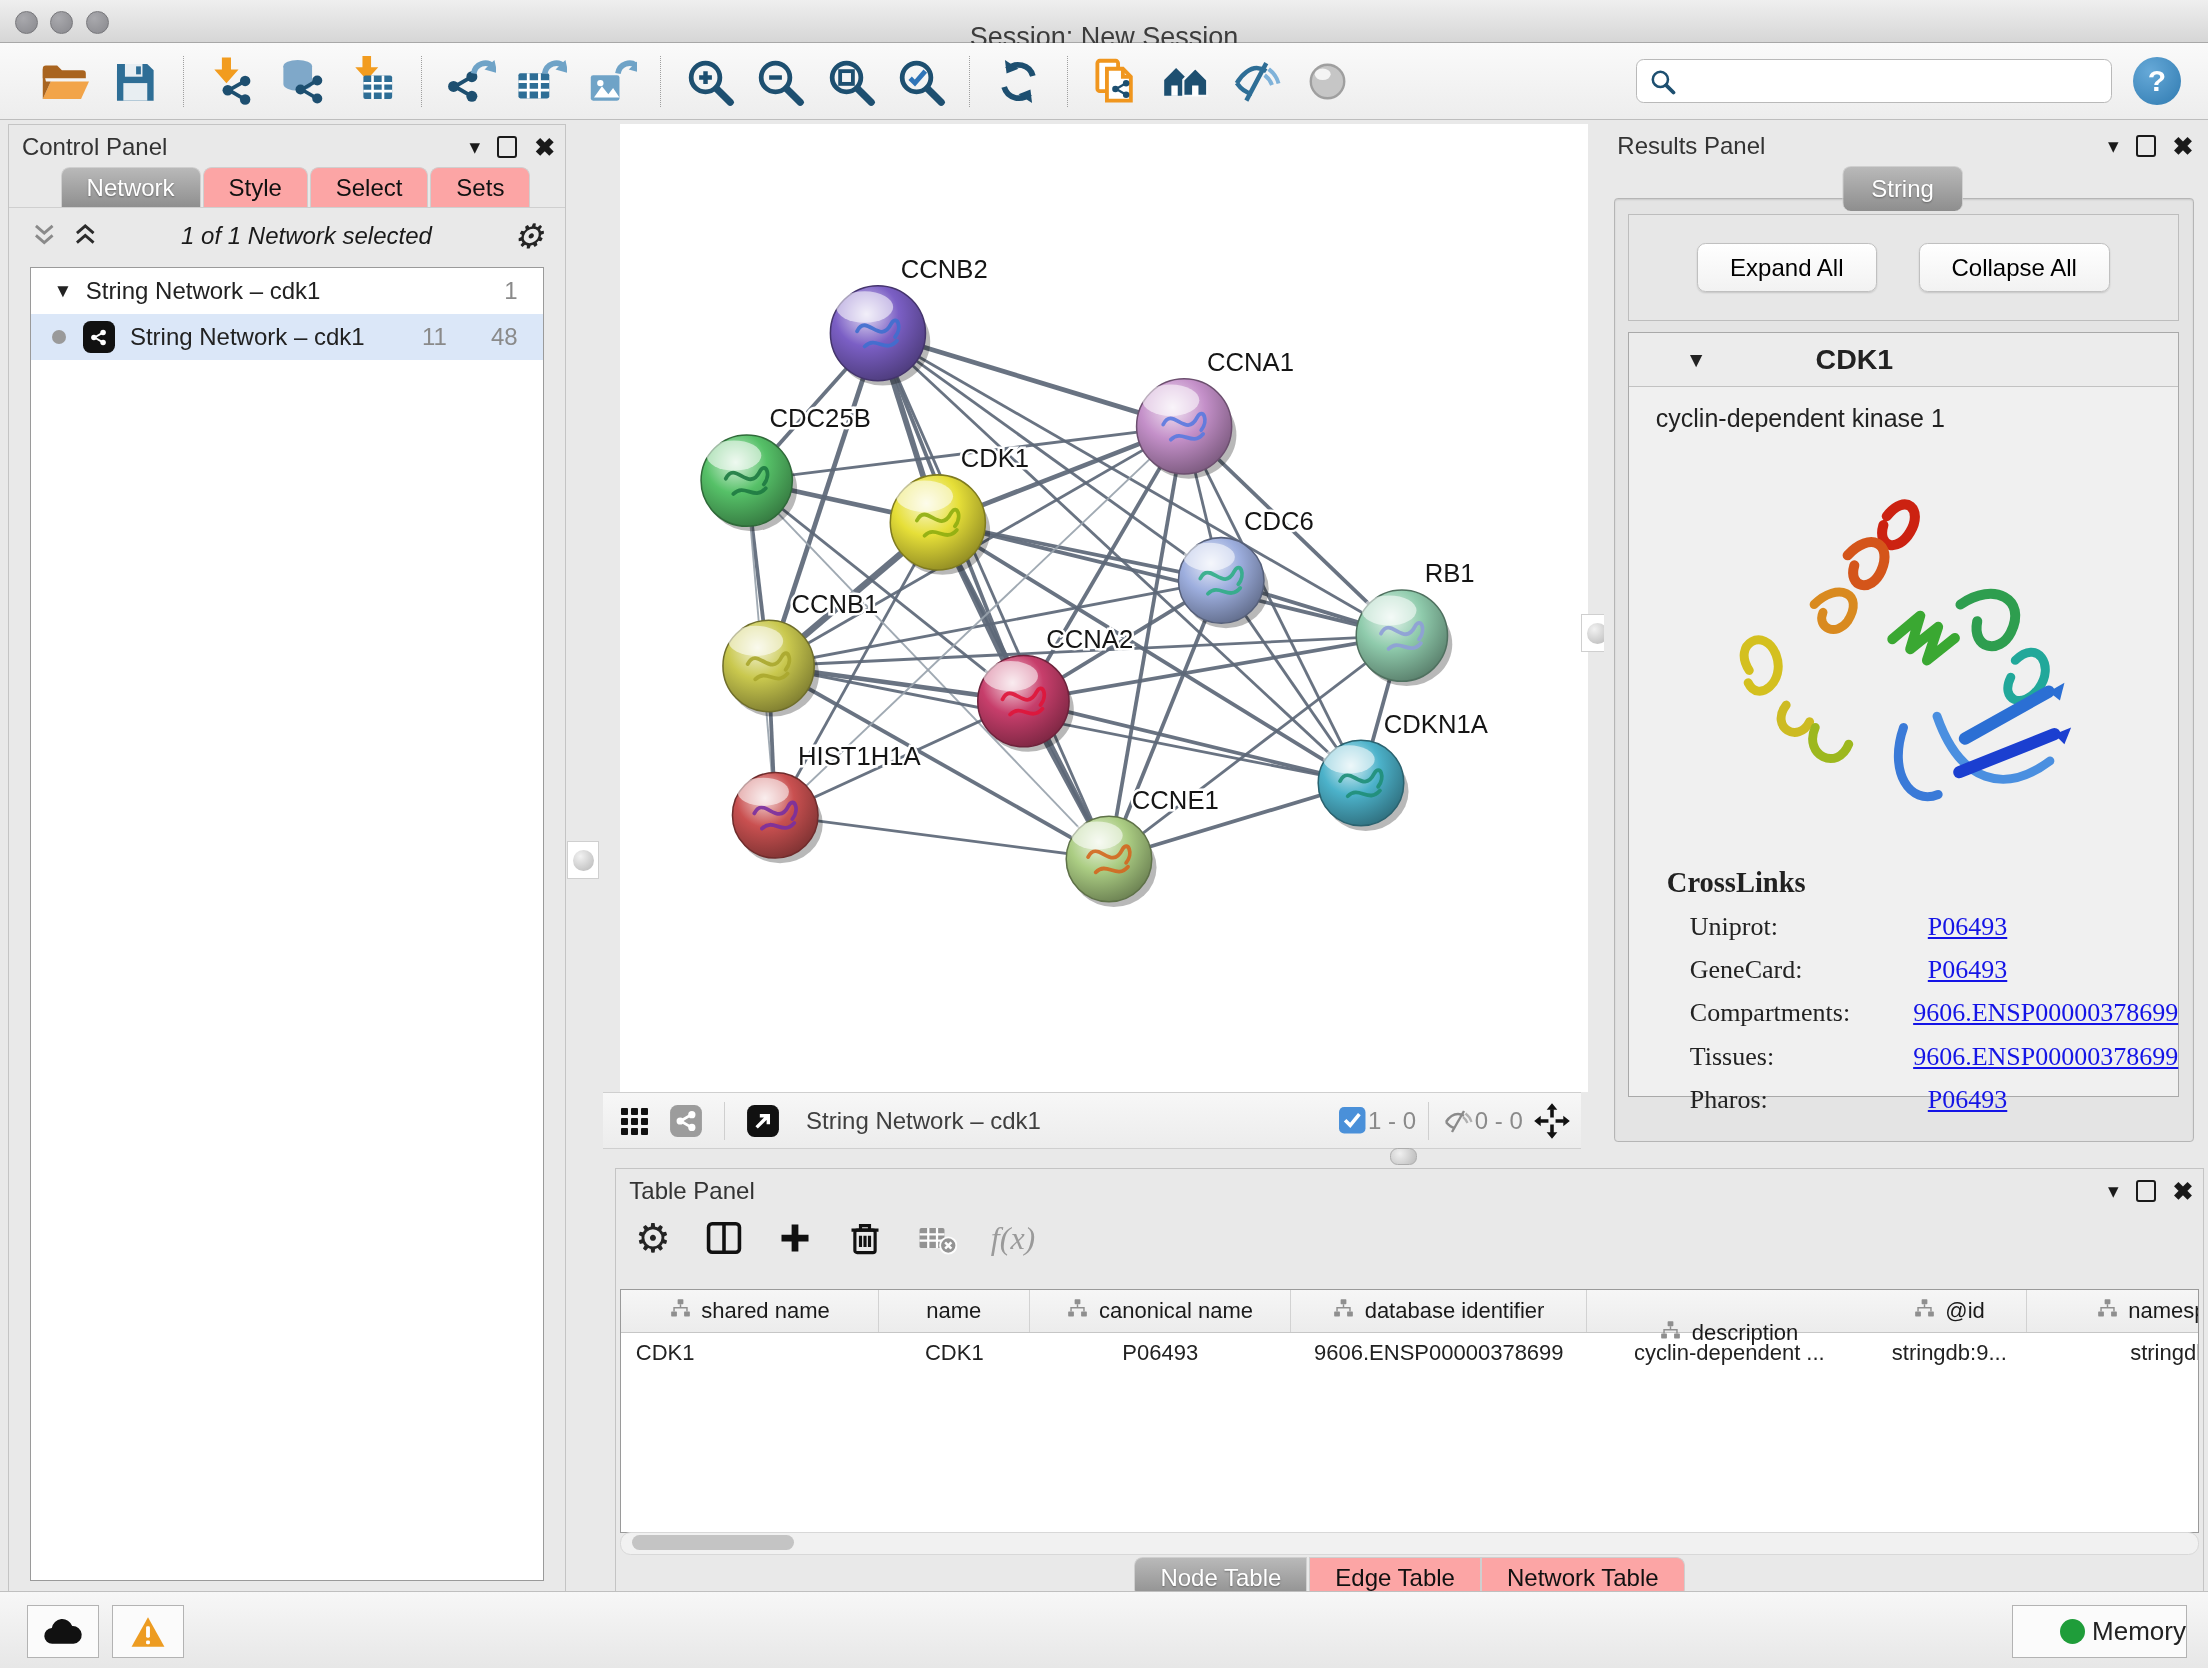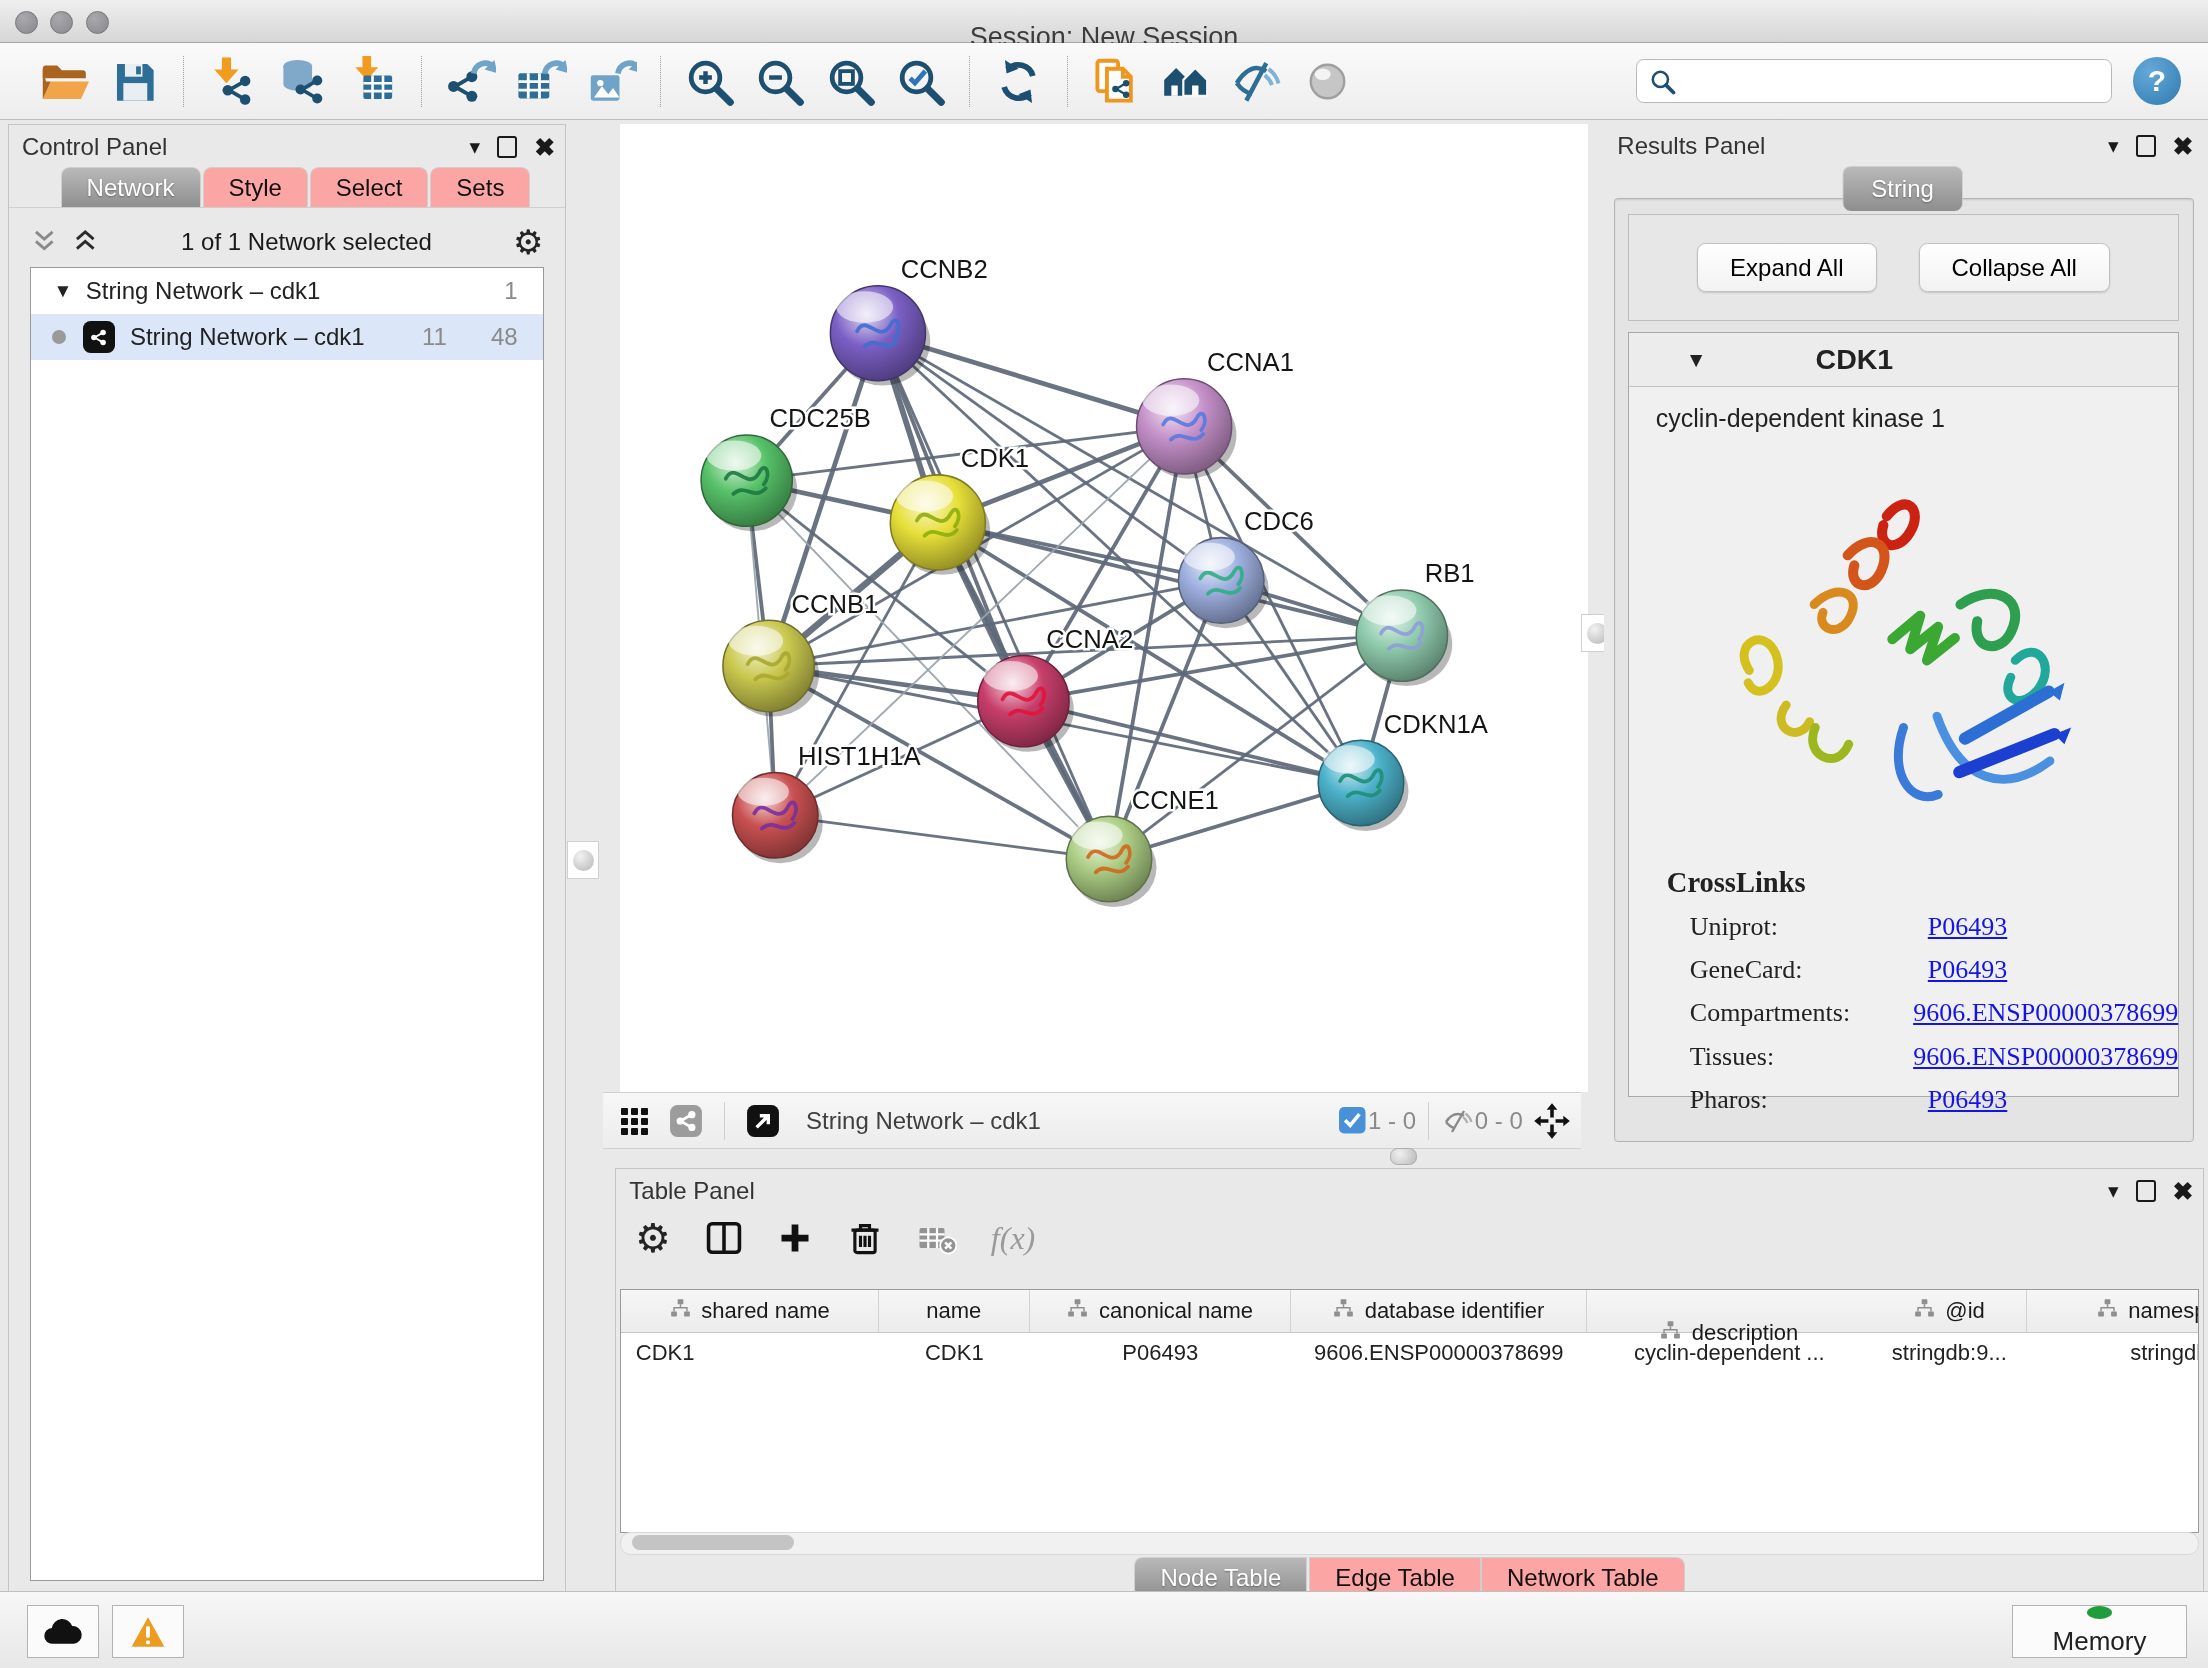--- a/index.html
+++ b/index.html
@@ -33,21 +33,21 @@
   .winctl .xx{font-size:25px;font-weight:bold;cursor:pointer;}
   
   .tabrow{display:flex;justify-content:center;}
   .tab{height:40px;line-height:40px;padding:0 25px;background:#fca5a5;border:1px solid #cfcfcf;border-bottom:none;
     border-radius:8.6px 8.6px 0 0;font-size:24px;color:#111;margin-right:1.9px;cursor:pointer;}
   .tab.active{background:linear-gradient(#b9b9b9,#8e8e8e);color:#fff;text-shadow:0 1px 1.9px rgba(0,0,0,.35);}
   
   #controlPanel{left:7.6px;top:124px;width:556px;height:1469px;border:1px solid #c4c4c4;}
   #cpTabs{position:absolute;left:52px;top:42px;}
   #cpBody{position:absolute;left:0;top:82px;right:0;bottom:0;background:#e9e9e9;border-top:1px solid #cfcfcf;}
-  .cpToolRow{position:absolute;left:21px;right:21px;top:14px;height:40px;display:flex;align-items:center;}
+  .cpToolRow{position:absolute;left:21px;right:21px;top:8px;height:40px;display:flex;align-items:center;font-style:italic;}
   .cpToolRow .lbl{flex:1;text-align:center;font-size:24px;color:#1a1a1a;}
   .netlist{position:absolute;left:21px;right:21px;top:59px;bottom:13.3px;background:#fff;border:1.9px solid #9a9a9a;}
   .netrow{height:46px;display:flex;align-items:center;font-size:24px;}
   .netrow .tri{margin:0 13.3px 0 23px;font-size:19px;}
   .netrow.child{background:#dbe7f8;}
   .netrow .dot{width:14.3px;height:14.3px;border-radius:50%;background:#9a9a9a;margin:0 17px 0 21px;}
   .netrow .badge{margin-left:auto;color:#8a8a8a;padding-right:25px;}
   .nums{margin-left:auto;color:#8a8a8a;display:flex;gap:44px;padding-right:25px;}
   .shareChip{width:32px;height:32px;border-radius:7.6px;background:#111;display:flex;align-items:center;justify-content:center;margin-right:15px;}
   
@@ -100,21 +100,21 @@
   .td.left{justify-content:flex-start;padding-left:15px;}
   #hscroll{position:absolute;left:3.8px;right:3.8px;top:363px;height:21px;background:#f1f1f1;border:1px solid #d8d8d8;border-radius:10.5px;}
   #hthumb{position:absolute;left:11.4px;top:1.9px;width:162px;height:15px;border-radius:7.6px;background:#c4c4c4;}
   #tbtabs{position:absolute;left:0;right:0;top:388px;display:flex;justify-content:center;}
   
   #statusbar{position:absolute;left:0;bottom:0;width:100%;height:76px;background:linear-gradient(#f7f7f7,#e7e7e7);
     border-top:1px solid #bfbfbf;}
   .sbtn{position:absolute;top:13.3px;width:70px;height:51px;background:#fbfbfb;border:1.9px solid #b3b3b3;
     display:flex;align-items:center;justify-content:center;cursor:pointer;}
   #memorybtn{position:absolute;top:13.3px;right:21px;width:173px;height:51px;background:#fbfbfb;border:1.9px solid #b3b3b3;
-    display:flex;align-items:center;justify-content:flex-end;gap:7px;font-size:26px;cursor:pointer;flex-direction:column;}
+    display:flex;align-items:center;justify-content:flex-end;gap:7px;font-size:26px;cursor:pointer;}
   #memorybtn .led{width:25px;height:25px;border-radius:50%;background:#1f9d3a;}
   .gear{font-size:34px;color:#242424;line-height:1;}
 </style>
 </head>
 <body>
 
 <div id="app">
 
   <div class="titlebar">
     <div class="tdot" style="left:15px"></div>

